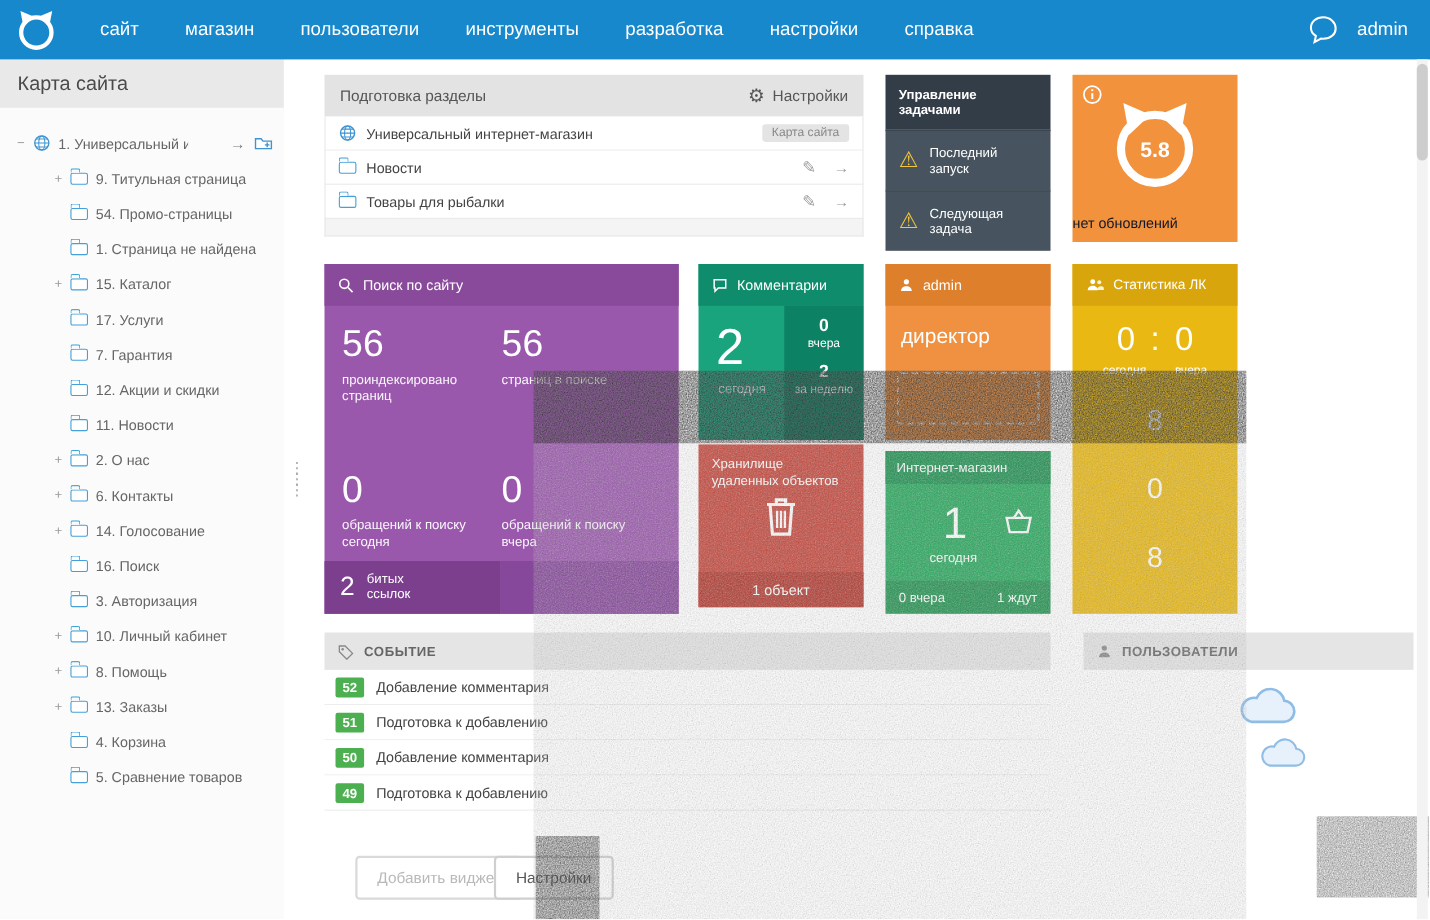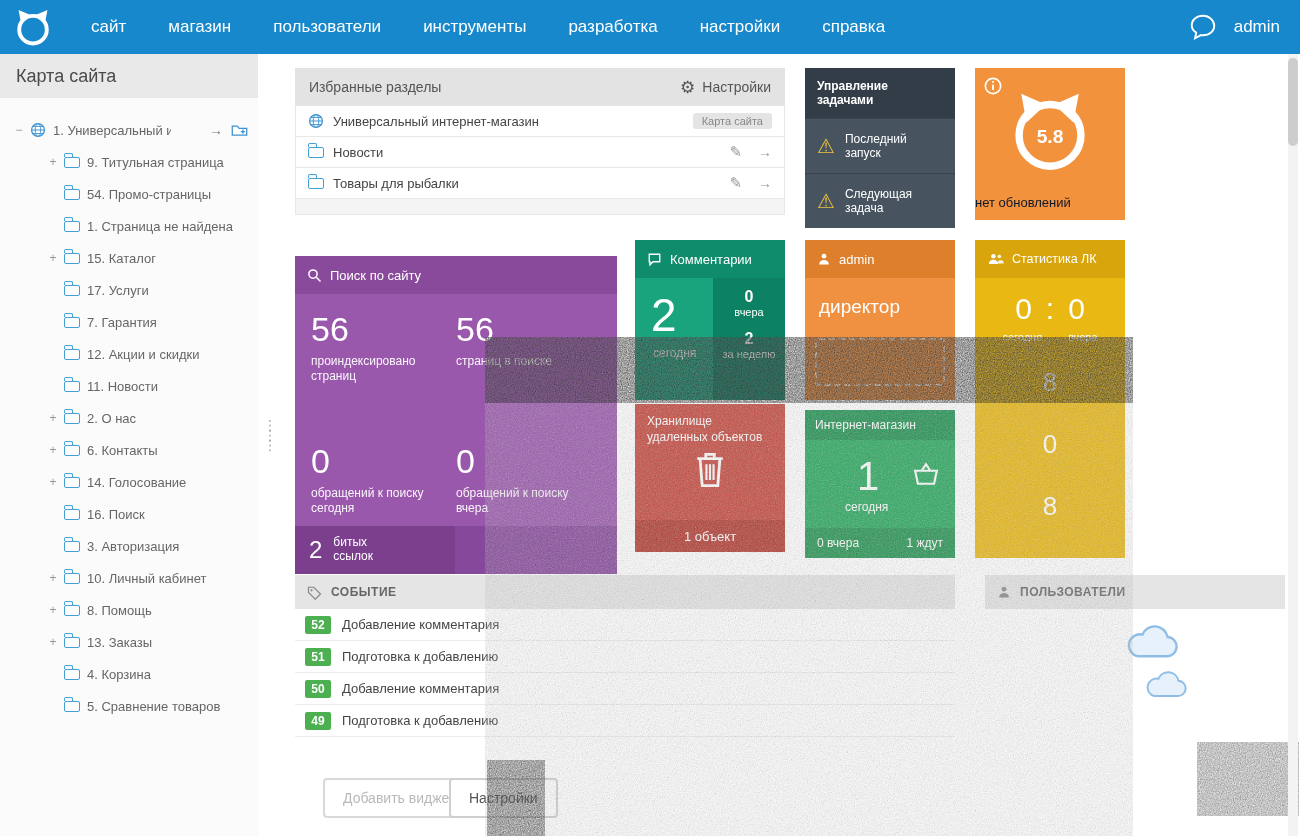--- a/index.html
+++ b/index.html
@@ -52,21 +52,21 @@
   .tasks-row{background:#47545f;color:#fff;font-size:12px;display:flex;align-items:center;gap:10px;padding:10px 12px;border-top:1px solid #39444e;min-height:34px;cursor:pointer;}
   .warn{color:#f3c63a;font-size:20px;line-height:1;flex:none;}
 
   
   .update{position:absolute;left:975px;top:68px;width:150px;height:152px;background:#f2923c;color:#0f172a;z-index:5;}
   .update-info{position:absolute;left:9px;top:9px;cursor:pointer;}
   .update-cat{display:flex;justify-content:center;margin-top:14px;}
   .update-status{position:absolute;bottom:10px;width:100%;font-size:13px;}
 
   
-  .searchw{position:absolute;left:295px;top:256px;width:322px;height:318px;background:#9a58ac;color:#fff;z-index:5;}
+  .searchw{position:absolute;left:295px;top:240px;width:322px;height:318px;background:#9a58ac;color:#fff;z-index:5;}
   .sw-header{background:#8a4a9c;}
   .sw-body{display:grid;grid-template-columns:1fr 1fr;padding:18px 16px 0;row-gap:60px;}
   .stat-v{font-size:34px;line-height:1;margin-bottom:8px;}
   .stat-l{font-size:12px;line-height:1.25;opacity:.95;max-width:132px;}
   .sw-footer{position:absolute;left:0;bottom:0;width:100%;height:48px;display:flex;}
   .sw-cell1{width:160px;background:#7b3f8e;display:flex;align-items:center;gap:11px;padding:0 14px;box-sizing:border-box;}
   .sw-cell1-v{font-size:24px;}
   .sw-cell1-l{font-size:12px;line-height:1.15;width:62px;}
   .sw-cell2{flex:1;background:#86489a;}
 
@@ -278,21 +278,21 @@
           <span class="toggle"></span>
           <span class="folder"></span>
           <span class="lbl">5. Сравнение товаров</span>
         </div>
     </div>
   </aside>
   <div class="split-handle">⋮<br>⋮<br>⋮</div>
 
   <section class="fav">
     <div class="gray-header">
-      <span>Избранные разделы</span>
+      <span>Подготовка разделы</span>
       <span class="hdr-settings">
         <span class="gear">⚙</span>
         <span>Настройки</span>
       </span>
     </div>
     <div class="fav-row">
       <span style="display:flex;">
         <svg viewBox="0 0 20 20" width="16" height="16">
           <circle cx="10" cy="10" r="8" fill="#fff" stroke="#3f93d0" stroke-width="1.6"></circle>
           <ellipse cx="10" cy="10" rx="3.5" ry="8" fill="none" stroke="#3f93d0" stroke-width="1.2"></ellipse>

